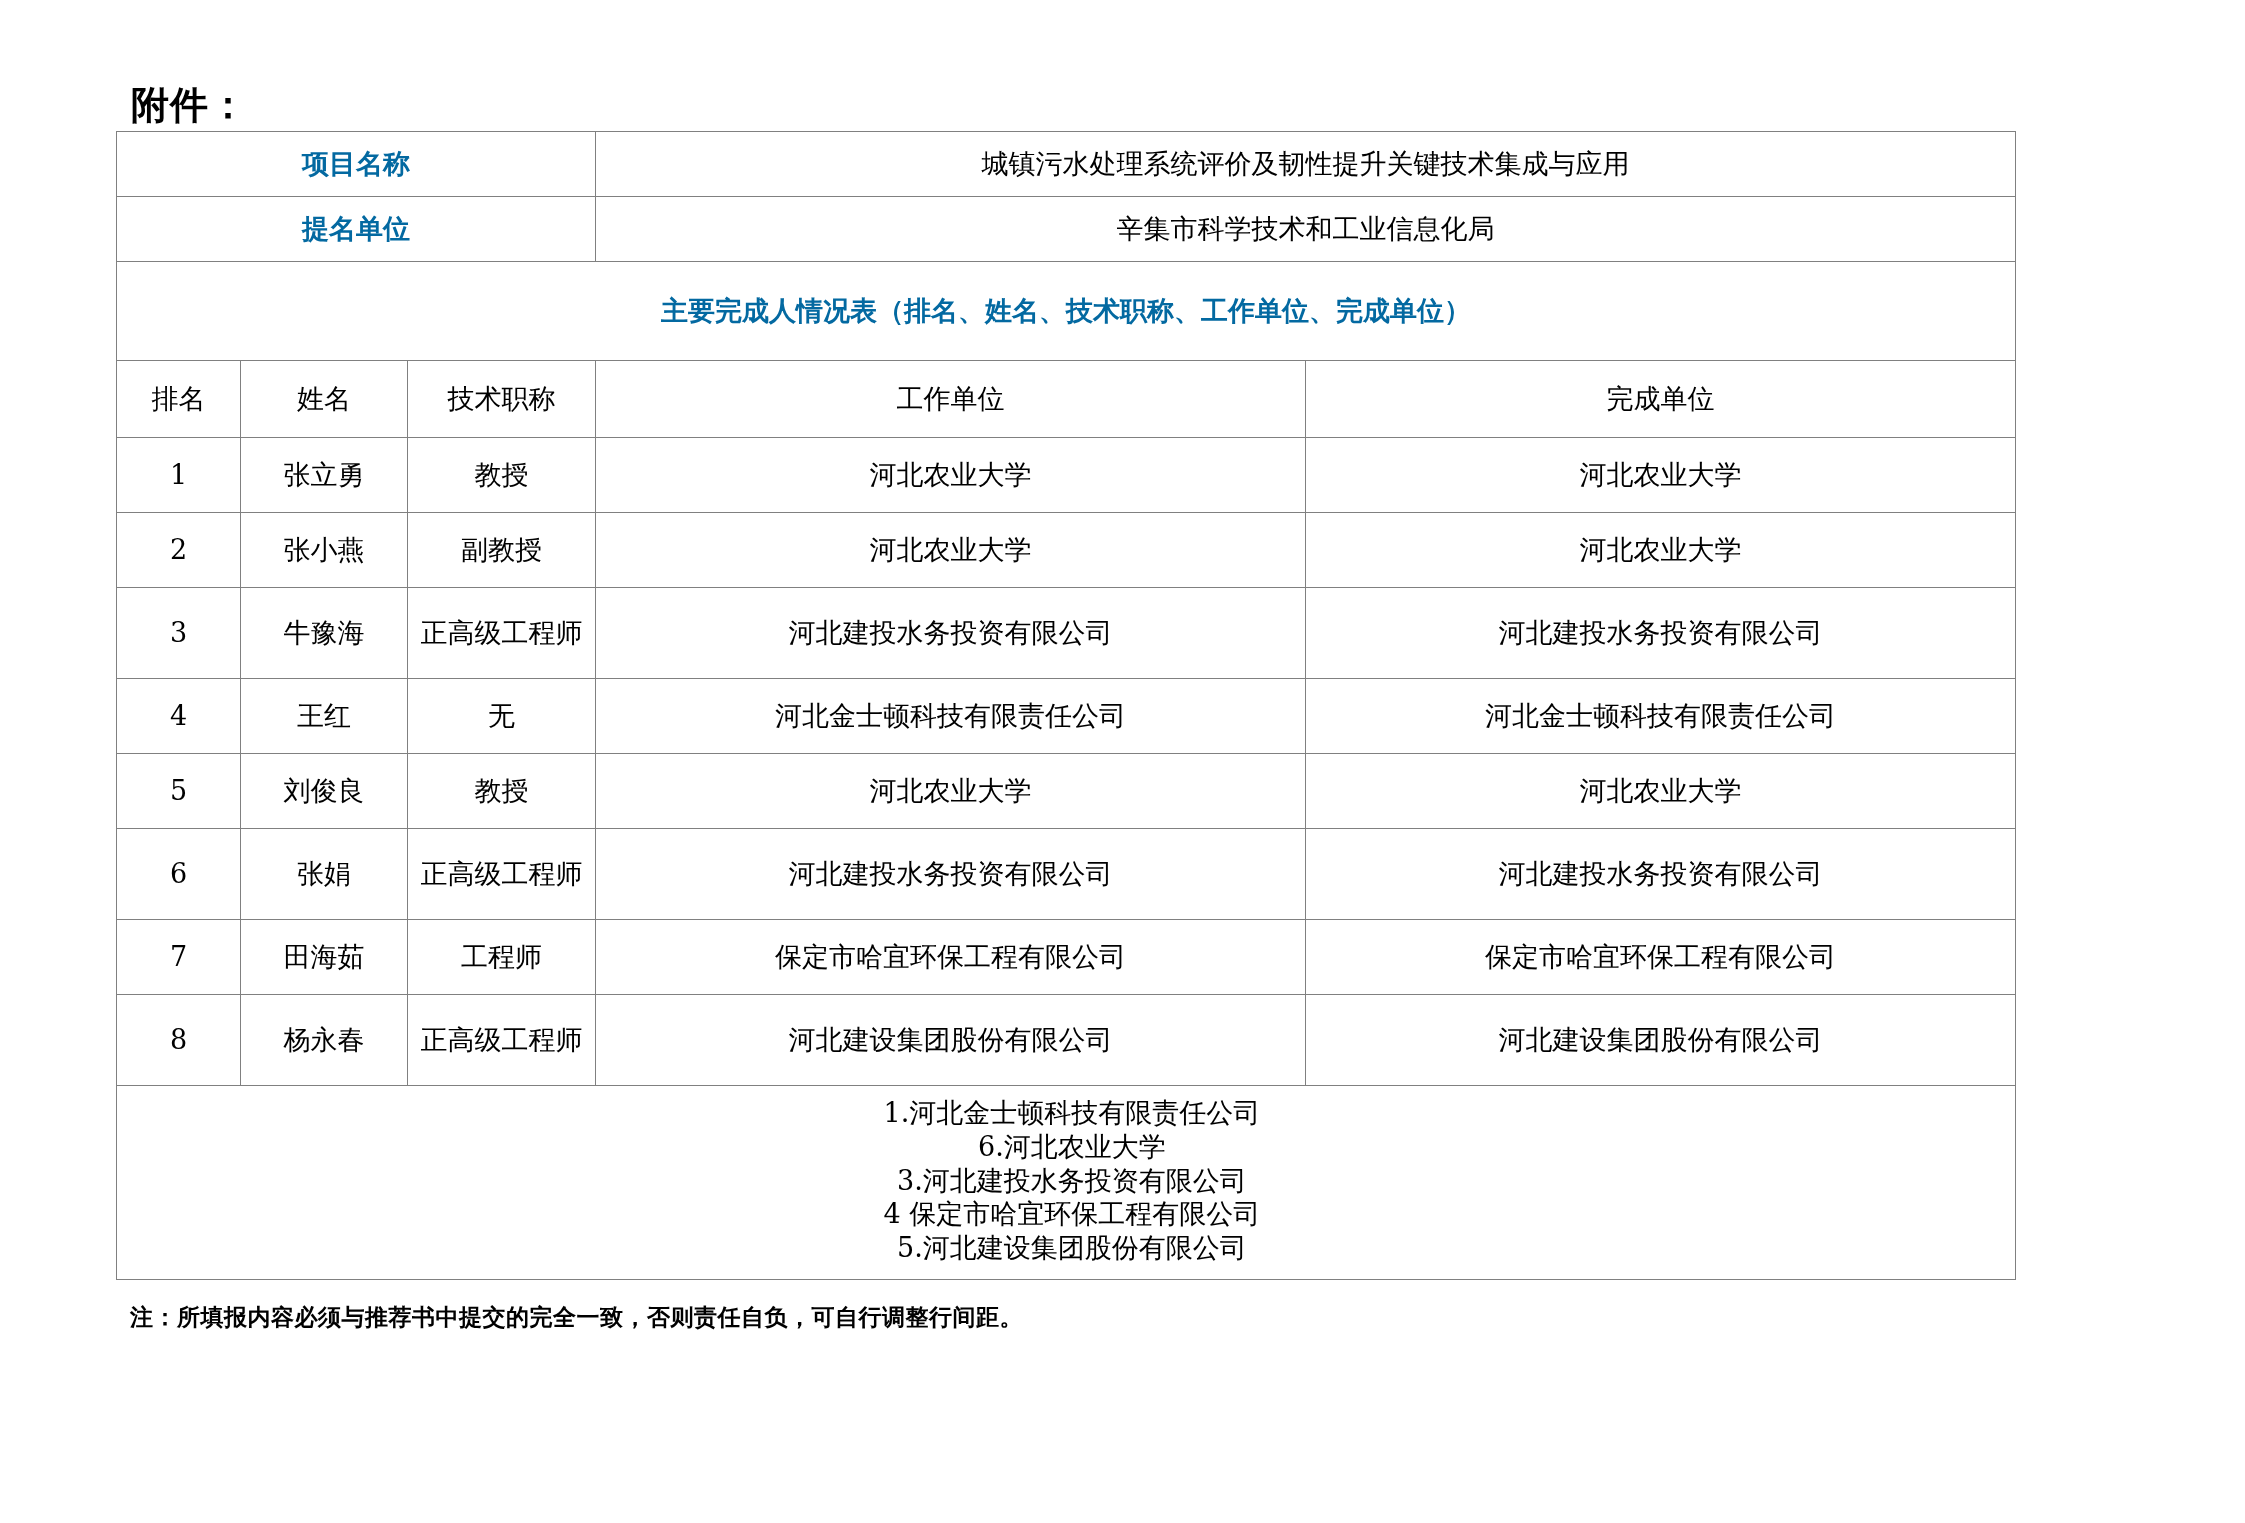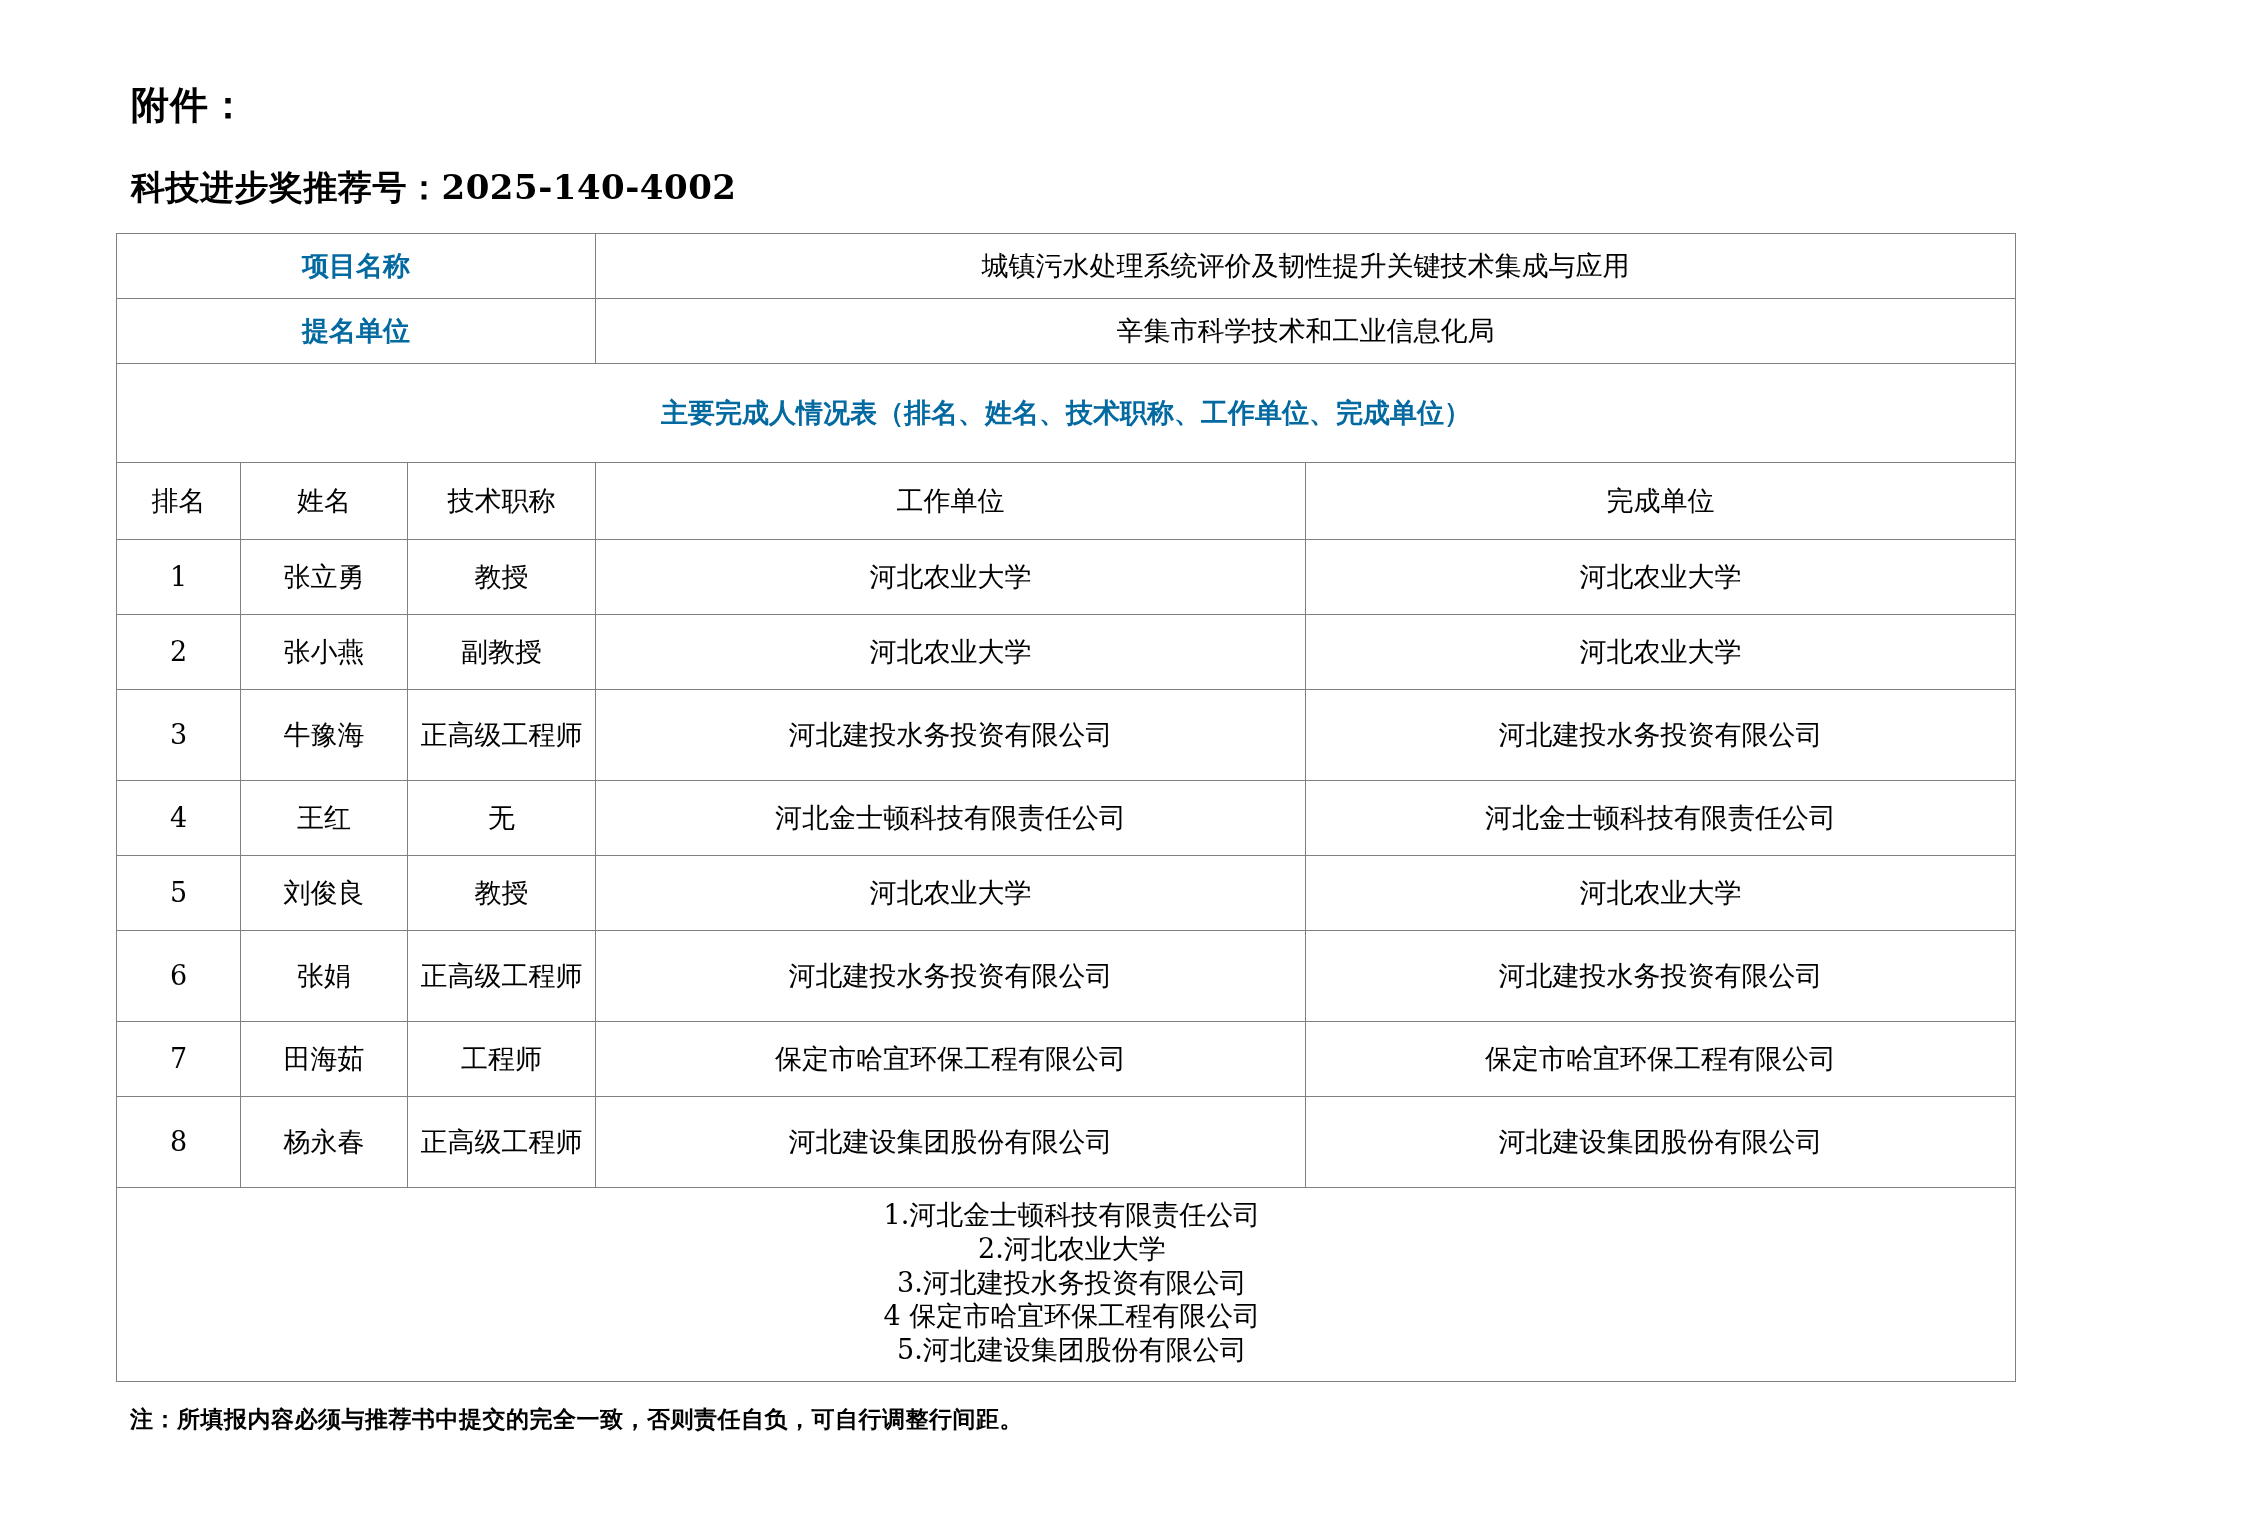--- a/index.html
+++ b/index.html
@@ -92,21 +92,20 @@
     letter-spacing: 0.5px;
   }
 </style>
 </head>
 <body>
 
 <div class="page">
 
   <div class="attach-label">附件：</div>
 
-  <div class="rec-no">科技进步奖推荐号：2025-140-4002</div>
 
   <table class="main">
     <colgroup>
       <col class="c-rank">
       <col class="c-name">
       <col class="c-title">
       <col class="c-work">
       <col class="c-done">
     </colgroup>
     <tbody>
@@ -185,21 +184,21 @@
         <td>杨永春</td>
         <td>正高级工程师</td>
         <td>河北建设集团股份有限公司</td>
         <td>河北建设集团股份有限公司</td>
       </tr>
 
 
       <tr>
         <td class="units-list" colspan="5">
           <div>1.河北金士顿科技有限责任公司</div>
-          <div>2.河北农业大学</div>
+          <div>6.河北农业大学</div>
           <div>3.河北建投水务投资有限公司</div>
           <div>4 保定市哈宜环保工程有限公司</div>
           <div>5.河北建设集团股份有限公司</div>
         </td>
       </tr>
     </tbody>
   </table>
 
   <div class="note">注：所填报内容必须与推荐书中提交的完全一致，否则责任自负，可自行调整行间距。</div>
 

